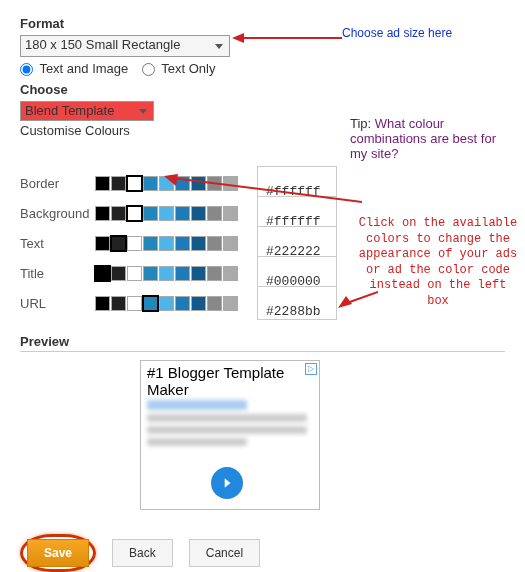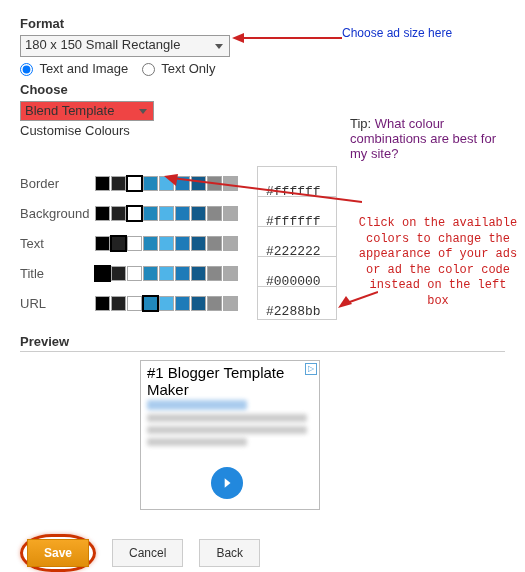--- a/index.html
+++ b/index.html
@@ -327,22 +327,22 @@
         </svg>
     </div>
   </div>
 </div>
 
 
 <div class="button-row">
   <span class="save-highlight">
     <button class="btn primary">Save</button>
   </span>
+  <button class="btn">Back</button>
   <button class="btn">Cancel</button>
-  <button class="btn">Back</button>
 </div>
 
 
 <svg class="arrow" style="left:232px; top:30px;" width="110" height="20">
   <line x1="110" y1="8" x2="8" y2="8" stroke="#cc2222" stroke-width="2"></line>
   <polygon points="0,8 12,3 12,13" fill="#cc2222"></polygon>
 </svg>
 <div class="anno" style="left:342px; top:26px;">Choose ad size here</div>
 
 <svg class="arrow" style="left:162px; top:172px;" width="200" height="40">

